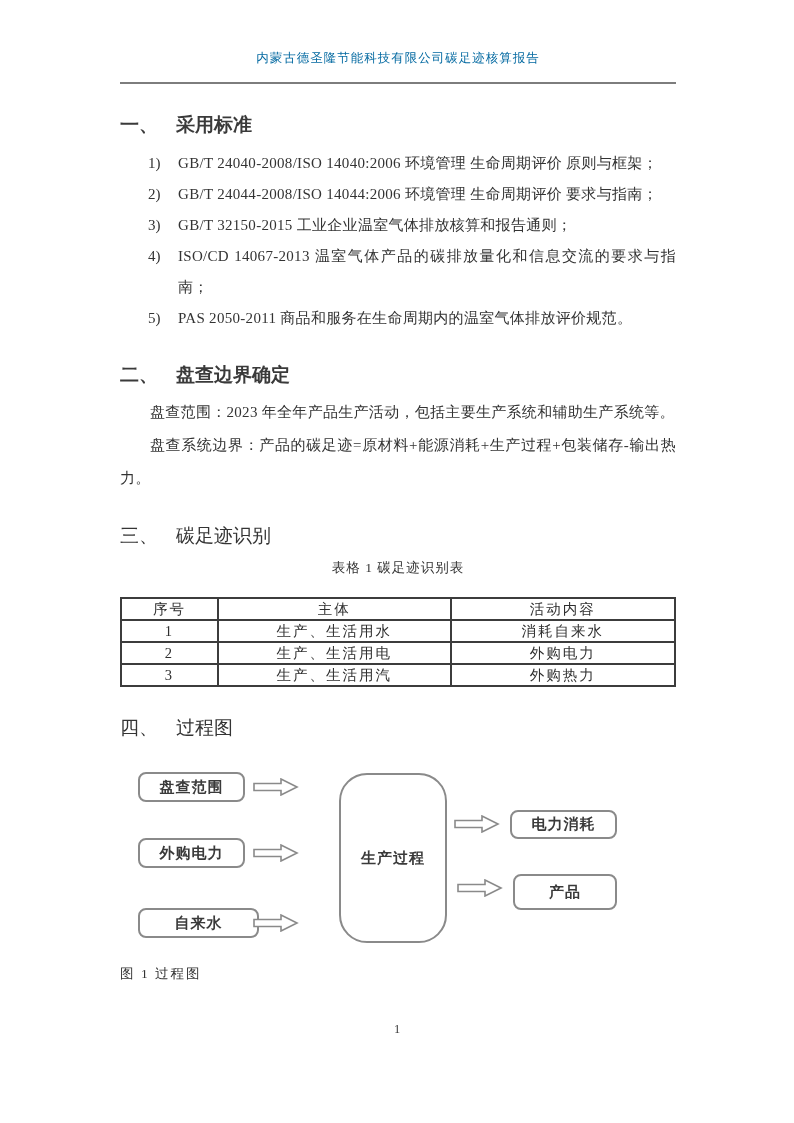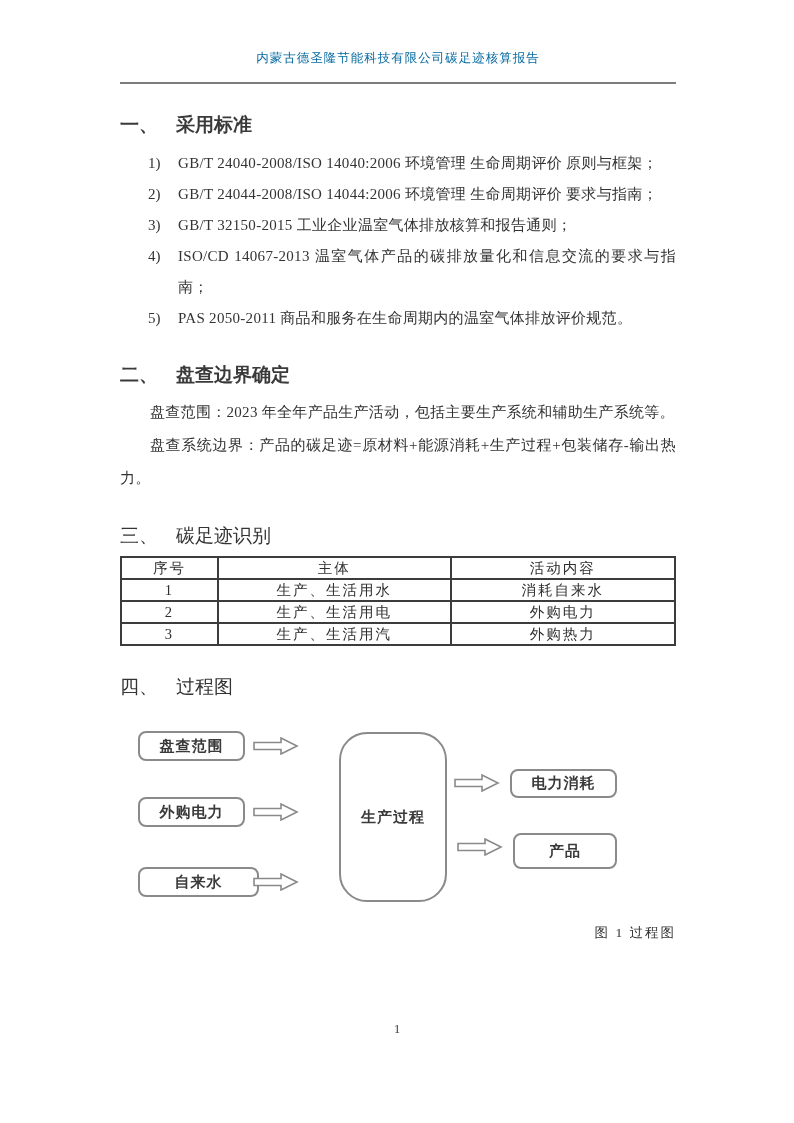--- a/index.html
+++ b/index.html
@@ -67,21 +67,21 @@
 
   
   .tbl-caption {
     margin-top: 10px;
     text-align: center;
     font-size: 13.5px;
     letter-spacing: 1px;
     color: #333;
   }
   table.id-table {
-    margin-top: 7px;
+    margin-top: 20px;
     width: 100%;
     border-collapse: collapse;
     table-layout: fixed;
     padding-left: 32px;
   }
   table.id-table th, table.id-table td {
     border: 2px solid #3c3c3c;
     font-weight: normal;
     font-size: 14.5px;
     text-align: center;
@@ -116,21 +116,21 @@
     letter-spacing: 1px;
   }
   .dg-process {
     border-radius: 28px;
     flex-direction: column;
   }
   .dg-arrow { position: absolute; }
 
   .fig-caption {
     margin-top: 14px;
-    text-align: right;
+    text-align: left;
     font-size: 13.5px;
     letter-spacing: 2px;
     color: #333;
   }
 
   
   .page-number {
     position: absolute;
     top: 1022px;
     left: 0; right: 0;
@@ -184,20 +184,21 @@
   <div class="para-group">
     <p class="para">盘查范围：2023 年全年产品生产活动，包括主要生产系统和辅助生产系统等。</p>
     <p class="para">盘查系统边界：产品的碳足迹=原材料+能源消耗+生产过程+包装储存-输出热力。</p>
   </div>
 
   <div class="sec-heading song">
     <span class="sec-num">三、</span>
     <span>碳足迹识别</span>
   </div>
 
+  <div class="tbl-caption">表格 1 碳足迹识别表</div>
 
   <table class="id-table">
     <colgroup>
         <col class="c1">
         <col class="c2">
         <col class="c3">
       </colgroup>
     <thead>
       <tr>
         <th>序号</th>

